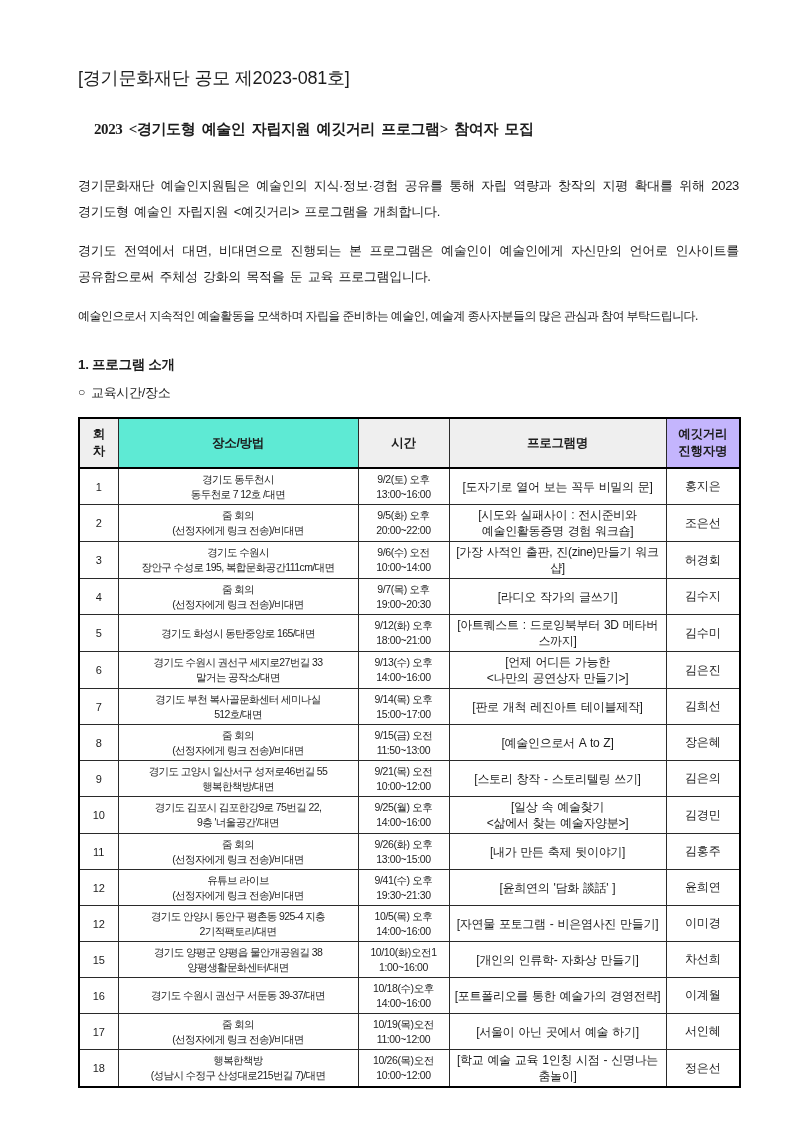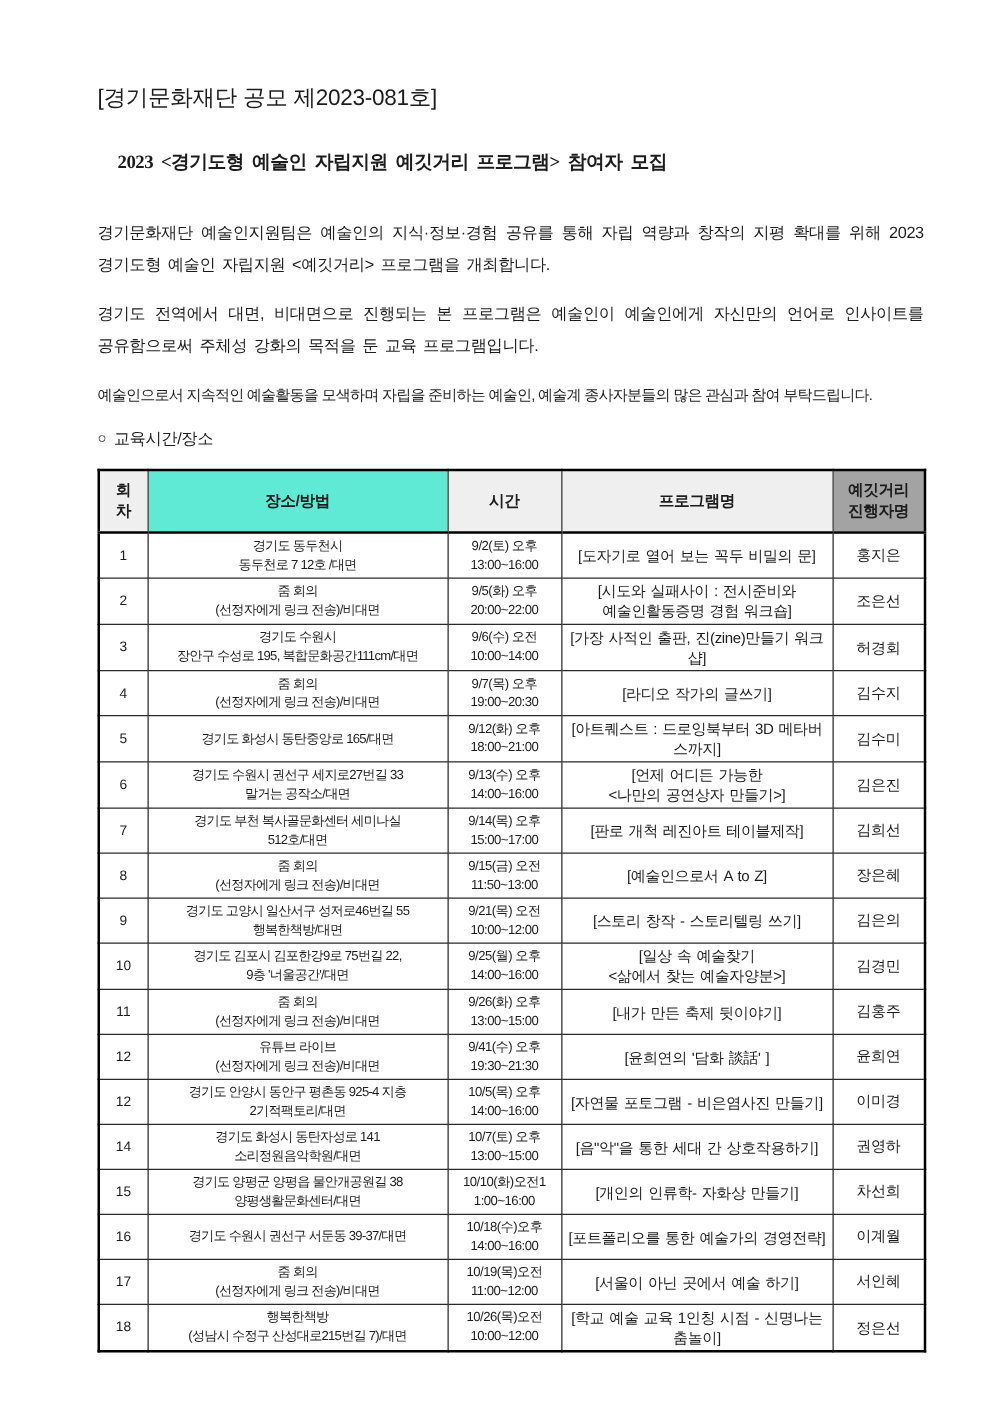--- a/index.html
+++ b/index.html
@@ -54,20 +54,21 @@
 <div class="page">
 
   <p class="notice">[경기문화재단 공모 제2023-081호]</p>
 
   <h1 class="title">2023 &lt;경기도형 예술인 자립지원 예깃거리 프로그램&gt; 참여자 모집</h1>
 
   <p class="para">경기문화재단 예술인지원팀은 예술인의 지식·정보·경험 공유를 통해 자립 역량과 창작의 지평 확대를 위해 2023 경기도형 예술인 자립지원 &lt;예깃거리&gt; 프로그램을 개최합니다.</p>
   <p class="para">경기도 전역에서 대면, 비대면으로 진행되는 본 프로그램은 예술인이 예술인에게 자신만의 언어로 인사이트를 공유함으로써 주체성 강화의 목적을 둔 교육 프로그램입니다.</p>
   <p class="para condensed">예술인으로서 지속적인 예술활동을 모색하며 자립을 준비하는 예술인, 예술계 종사자분들의 많은 관심과 참여 부탁드립니다.</p>
 
+  <h2 class="section-heading">1. 프로그램 소개</h2>
 
   <p class="subsection">
     <span class="bullet">○</span><span>교육시간/장소</span>
   </p>
 
   <table class="program">
     <colgroup>
       <col style="width:39px">
       <col style="width:240px">
       <col style="width:91px">
@@ -82,21 +83,21 @@
         </th>
         <th style="background: #5eead4;">
           <span>장소/방법</span>
         </th>
         <th style="background: rgb(239, 239, 239);">
           <span>시간</span>
         </th>
         <th style="background: rgb(239, 239, 239);">
           <span>프로그램명</span>
         </th>
-        <th style="background: #a3a3a3;">
+        <th style="background: #c4b5fd;">
           <span>예깃거리</span>
             <span>진행자명</span>
         </th>
       </tr>
     </thead>
     <tbody>
         <tr>
           <td class="col-no">
             <div class="line">1</div>
           </td>
@@ -340,39 +341,20 @@
           </td>
           <td class="col-program">
             <div class="line">[자연물 포토그램 - 비은염사진 만들기]</div>
           </td>
           <td class="col-host">
             <div class="line">이미경</div>
           </td>
         </tr>
         <tr>
           <td class="col-no">
-            <div class="line">14</div>
-          </td>
-          <td class="col-place">
-            <div class="line">경기도 화성시 동탄자성로 141</div>
-            <div class="line">소리정원음악학원/대면</div>
-          </td>
-          <td class="col-time">
-            <div class="line">10/7(토) 오후</div>
-            <div class="line">13:00~15:00</div>
-          </td>
-          <td class="col-program">
-            <div class="line">[음"악"을 통한 세대 간 상호작용하기]</div>
-          </td>
-          <td class="col-host">
-            <div class="line">권영하</div>
-          </td>
-        </tr>
-        <tr>
-          <td class="col-no">
             <div class="line">15</div>
           </td>
           <td class="col-place">
             <div class="line">경기도 양평군 양평읍 물안개공원길 38</div>
             <div class="line">양평생활문화센터/대면</div>
           </td>
           <td class="col-time">
             <div class="line">10/10(화)오전1</div>
             <div class="line">1:00~16:00</div>
           </td>

